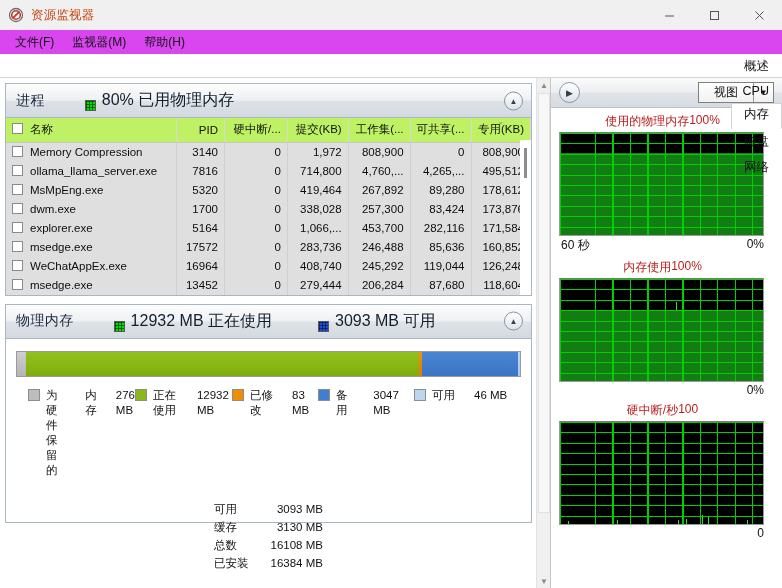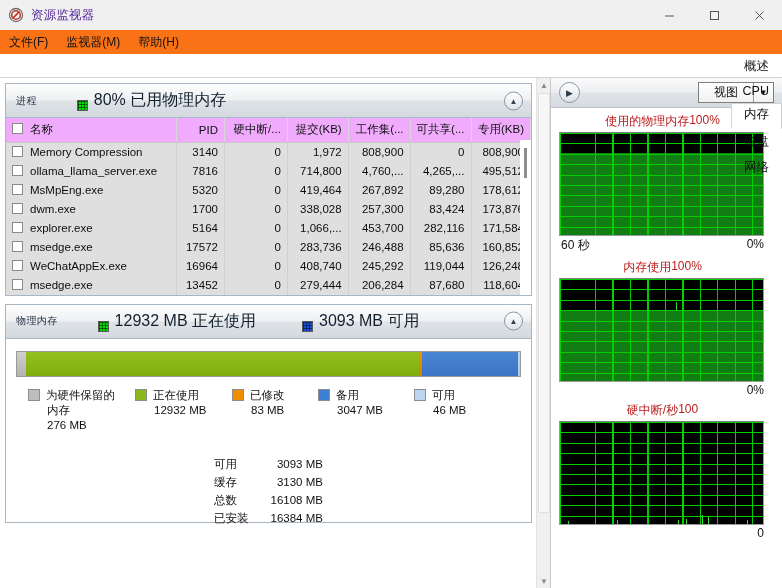--- a/index.html
+++ b/index.html
@@ -22,41 +22,42 @@
   }
   .app-icon {
     width: 16px; height: 16px;
     margin-left: 8px; margin-right: 7px;
     position: relative;
     flex: 0 0 auto;
   }
   .app-icon svg { display: block; }
   .title-text {
     font-size: 12.5px;
-    color: #4c1d95;
+    color: #c2410c;
     letter-spacing: .2px;
   }
   .win-controls {
     position: absolute;
     right: 0; top: 0;
     height: 30px;
     display: flex;
   }
   .win-btn {
     width: 45px; height: 30px;
     display: flex; align-items: center; justify-content: center;
     color: #555;
   }
 
   
   .menubar {
     height: 24px;
-    background: #f97316;
+    background: #d946ef;
     display: flex;
     align-items: center;
+    padding-left: 6px;
   }
   .menu-item {
     padding: 3px 9px;
     font-size: 12px;
     color: #111;
   }
 
   
   .tabstrip {
     height: 24px;
@@ -142,21 +143,21 @@
   .panel-header {
     height: 34px;
     display: flex;
     align-items: center;
     background: linear-gradient(to bottom, #fdfdfd 0%, #eef0f2 48%, #dfe3e8 52%, #d3d9e0 100%);
     border-bottom: 1px solid #a9b7c4;
     position: relative;
     padding: 0 10px;
   }
   .panel-title {
-    font-size: 10px;
+    font-size: 14px;
     color: #1b2a3d;
     letter-spacing: .4px;
   }
   .panel-stats {
     display: flex;
     align-items: center;
     margin-left: 40px;
     gap: 46px;
   }
   .stat {
@@ -195,21 +196,21 @@
     color: #33414f;
   }
 
   
   table.proc {
     width: 100%;
     border-collapse: collapse;
     font-size: 11.5px;
   }
   table.proc thead th {
-    background: #f0abfc;
+    background: #bef264;
     border-right: 1px solid #d8d8d8;
     border-bottom: 1px solid #c8c8c8;
     font-weight: normal;
     color: #101010;
     padding: 4px 6px 5px 6px;
     height: 22px;
     white-space: nowrap;
     position: relative;
   }
   table.proc thead th.num { text-align: right; }
@@ -266,21 +267,21 @@
   .seg-stand { background: linear-gradient(to bottom,#4a86d4,#3b74c4); }
   .seg-free  { background: linear-gradient(to bottom,#bcd6f2,#a9c9ec); }
 
   .legend {
     display: flex;
     margin-top: 11px;
     padding-left: 12px;
   }
   .leg {
     display: flex;
-    flex-direction: column;
+    flex-direction: row;
     align-items: flex-start;
     font-size: 11.5px;
     color: #111;
   }
   .leg-top { display: flex; align-items: flex-start; }
   .leg-sw {
     width: 12px; height: 12px;
     border: 1px solid #8d8d8d;
     margin-right: 6px;
     margin-top: 1px;

